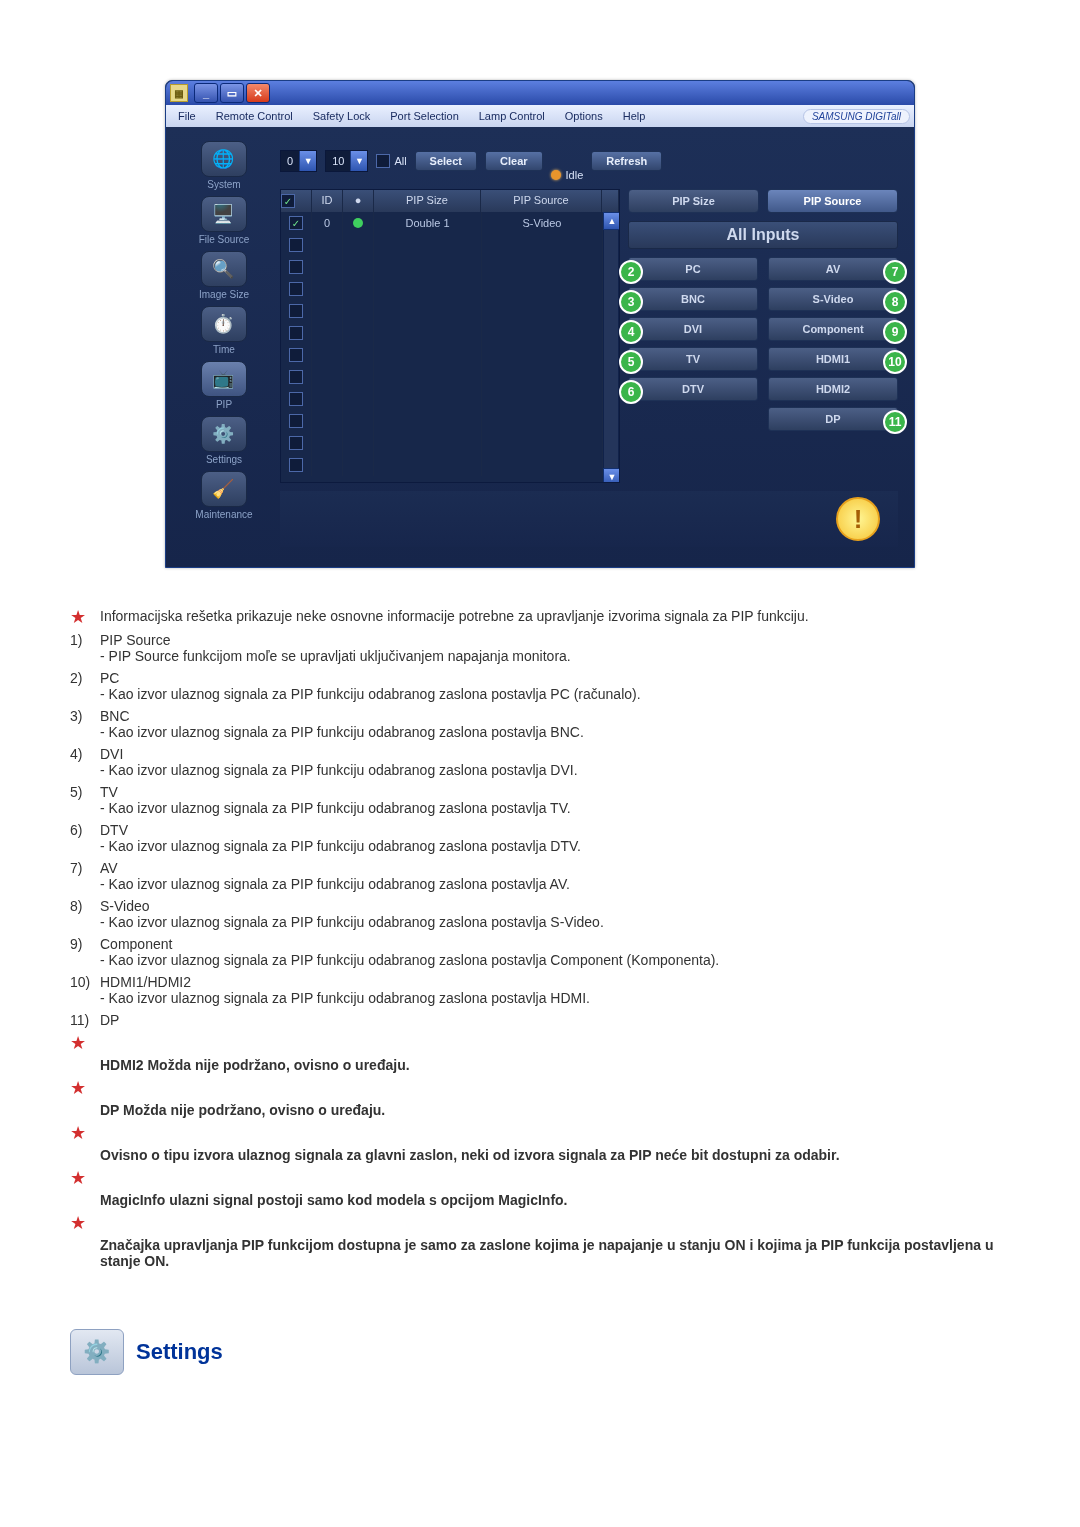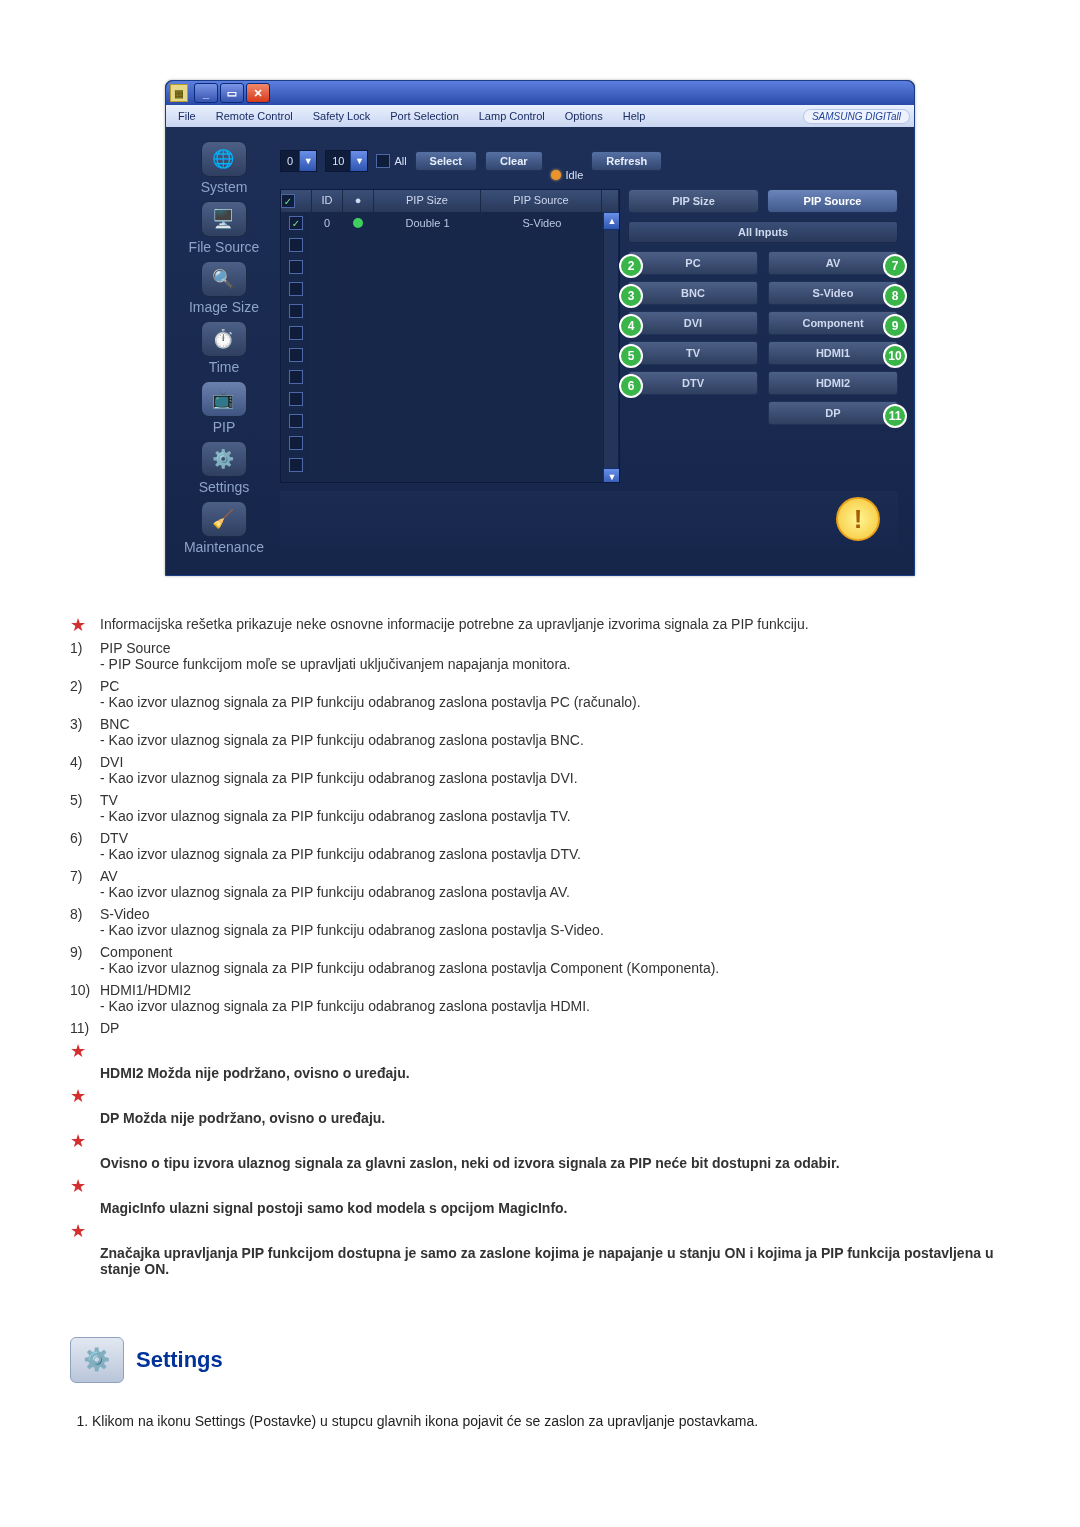--- a/index.html
+++ b/index.html
@@ -58,21 +58,21 @@
   .menubar .brand{margin-left:auto;font-size:10px;color:#21439a;font-style:italic;
     background:#eef2fd;border:1px solid #b6c4e6;border-radius:10px;padding:1px 8px;}
   .client {
     background:linear-gradient(#1d2f57,#16254a);
     padding:14px 16px 20px 12px;
     display:flex;
     gap:10px;
   }
   
   .sidebar{width:92px;display:flex;flex-direction:column;gap:6px;}
-  .side-item{display:flex;flex-direction:column;align-items:center;color:#8da3c8;font-size:14px;}
+  .side-item{display:flex;flex-direction:column;align-items:center;color:#8da3c8;font-size:10px;}
   .side-icon{
     width:44px;height:34px;border-radius:8px;
     display:flex;align-items:center;justify-content:center;font-size:18px;color:#e8eefb;
     background:linear-gradient(#4c5f86,#2e3f60);border:1px solid #1a2946;
     margin-bottom:2px;
   }
   .side-item.active .side-icon{background:linear-gradient(#6a80ad,#3f5481);}
   .side-icon.sys::after{content:"🌐";}
   .side-icon.src::after{content:"🖥️";}
   .side-icon.img::after{content:"🔍";}
@@ -118,21 +118,21 @@
   .scroll-rail{height:238px;background:#24355b;border-left:1px solid #11224a;border-right:1px solid #11224a;}
   
   .right-panel{width:270px;display:flex;flex-direction:column;gap:8px;position:relative;}
   .tabrow{display:flex;gap:8px;}
   .tabbtn{
     flex:1;background:linear-gradient(#4c5f86,#2e3f60);color:#cfd9ee;font-size:11px;font-weight:bold;
     border:1px solid #1e3156;border-radius:4px;padding:5px 0;text-align:center;
   }
   .tabbtn.active{background:linear-gradient(#6b85bb,#41598a);color:#fff;}
   .panel-hd{
-    background:linear-gradient(#3a4f78,#29395a);color:#cfd9ee;font-size:11px;font-weight:bold;
+    background:linear-gradient(#3a4f78,#29395a);color:#cfd9ee;font-size:16px;font-weight:bold;
     text-align:center;padding:4px 0;border:1px solid #1a2948;border-radius:3px;
   }
   .input-grid{display:flex;gap:10px;}
   .input-col{flex:1;display:flex;flex-direction:column;gap:6px;}
   .input-btn{
     background:linear-gradient(#4c5f86,#2e3f60);color:#cfd9ee;font-size:11px;font-weight:bold;
     border:1px solid #1e3156;border-radius:3px;padding:5px 0;text-align:center;position:relative;
   }
   .num-badge{
     position:absolute;width:20px;height:20px;border-radius:50%;
@@ -494,17 +494,14 @@
           <span class="body bold">Značajka upravljanja PIP funkcijom dostupna je samo za zaslone kojima je napajanje u stanju ON i kojima ja PIP funkcija postavljena u stanje ON.</span>
         </div>
       </div>
   </div>
 
   <div class="section-hd">
     <div class="ico">⚙️</div>
     <h2>Settings</h2>
   </div>
 
-  <ol class="numlist">
-    <li>Klikom na ikonu Settings (Postavke) u stupcu glavnih ikona pojavit će se zaslon za upravljanje postavkama.</li>
-  </ol>
 
 </div>
 
 </body></html>

